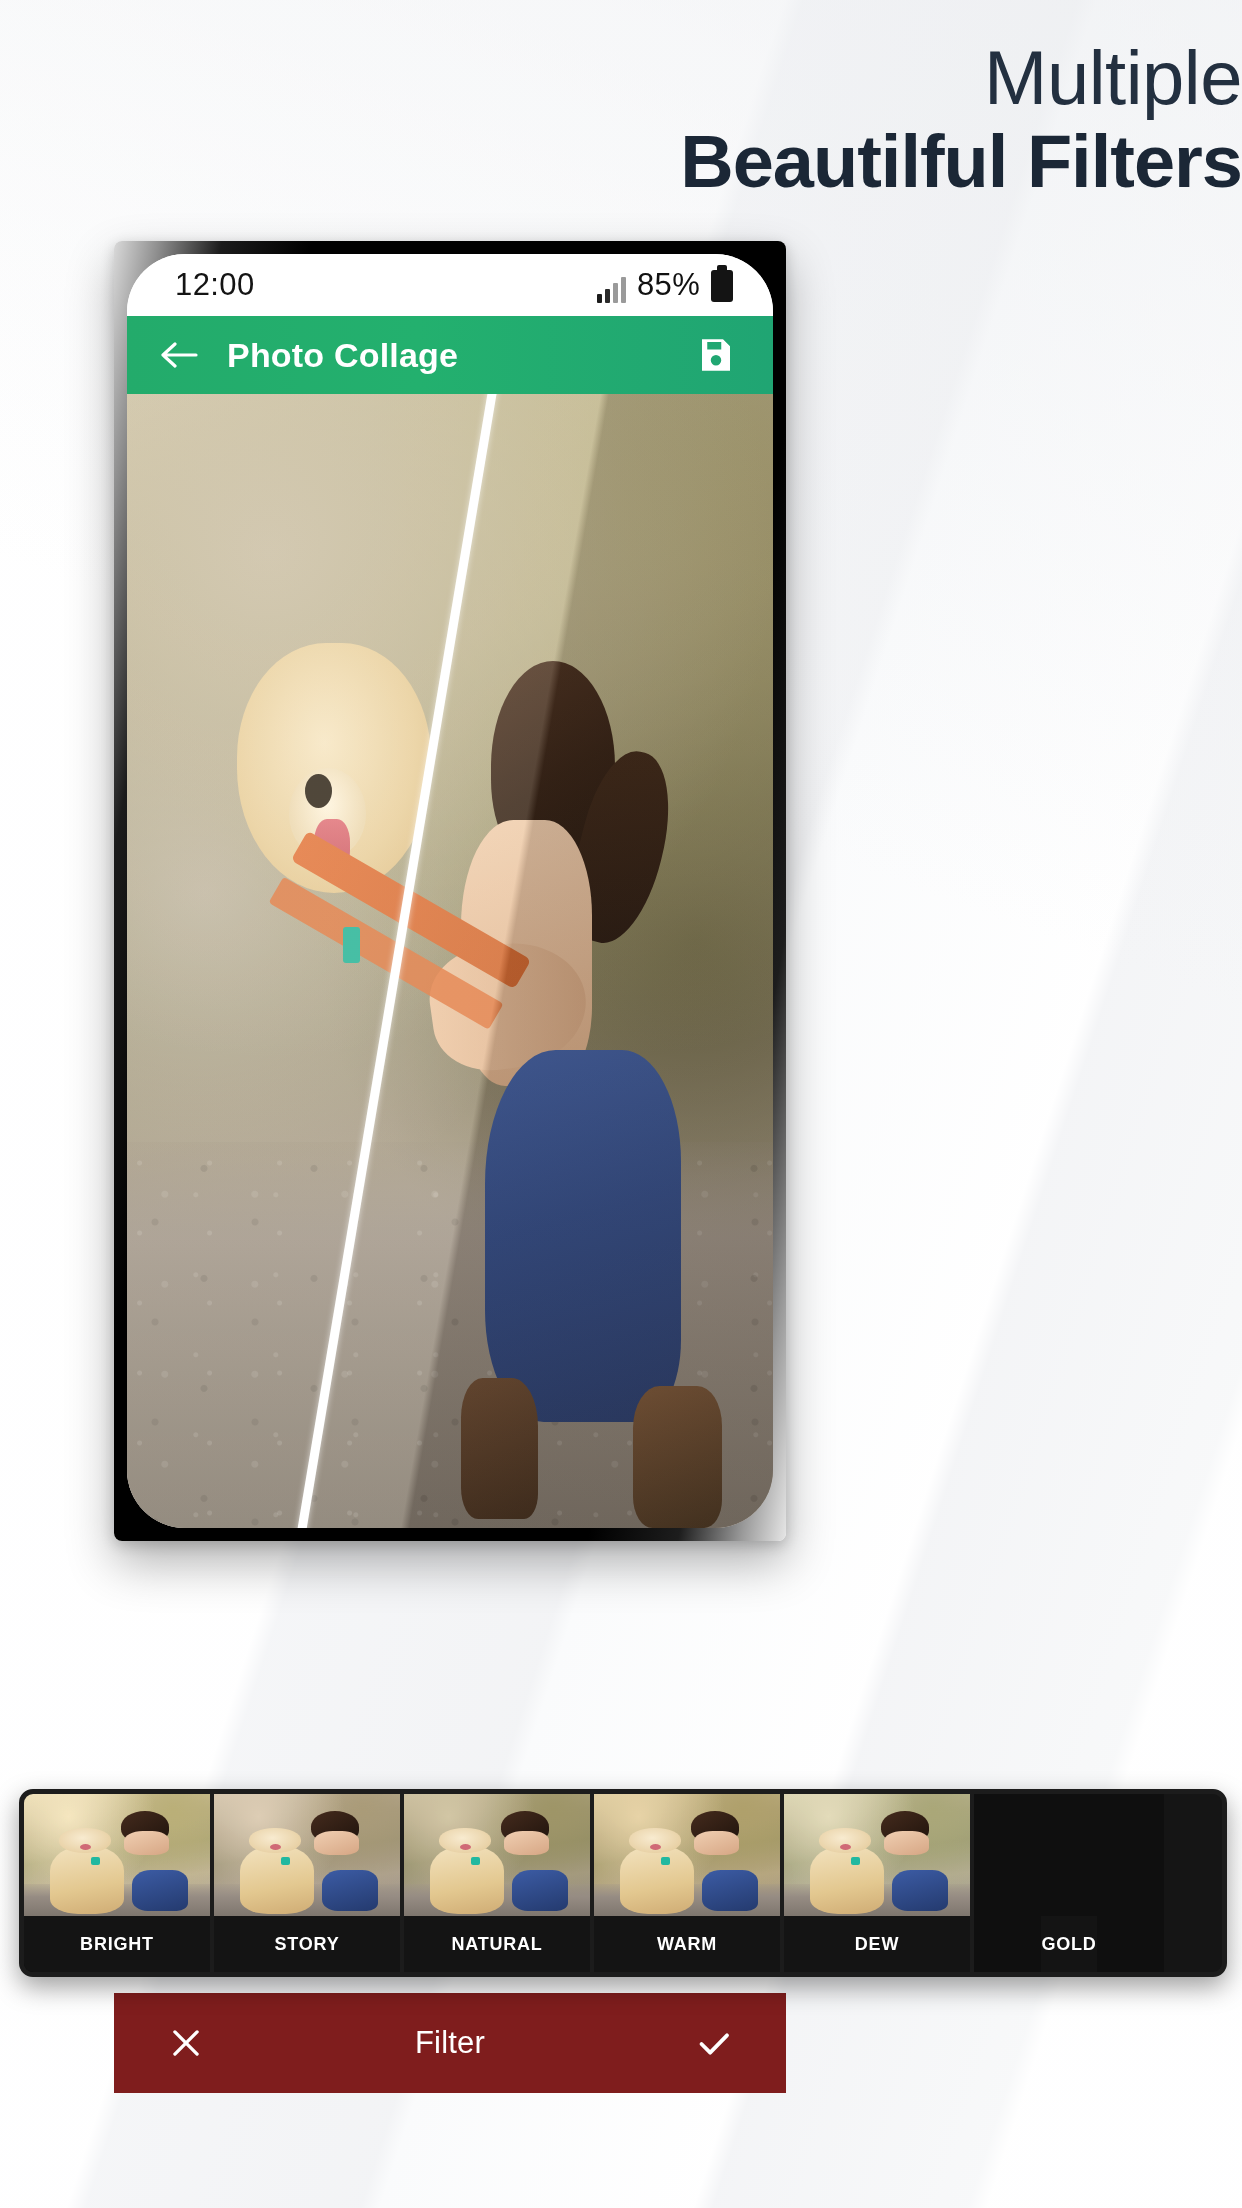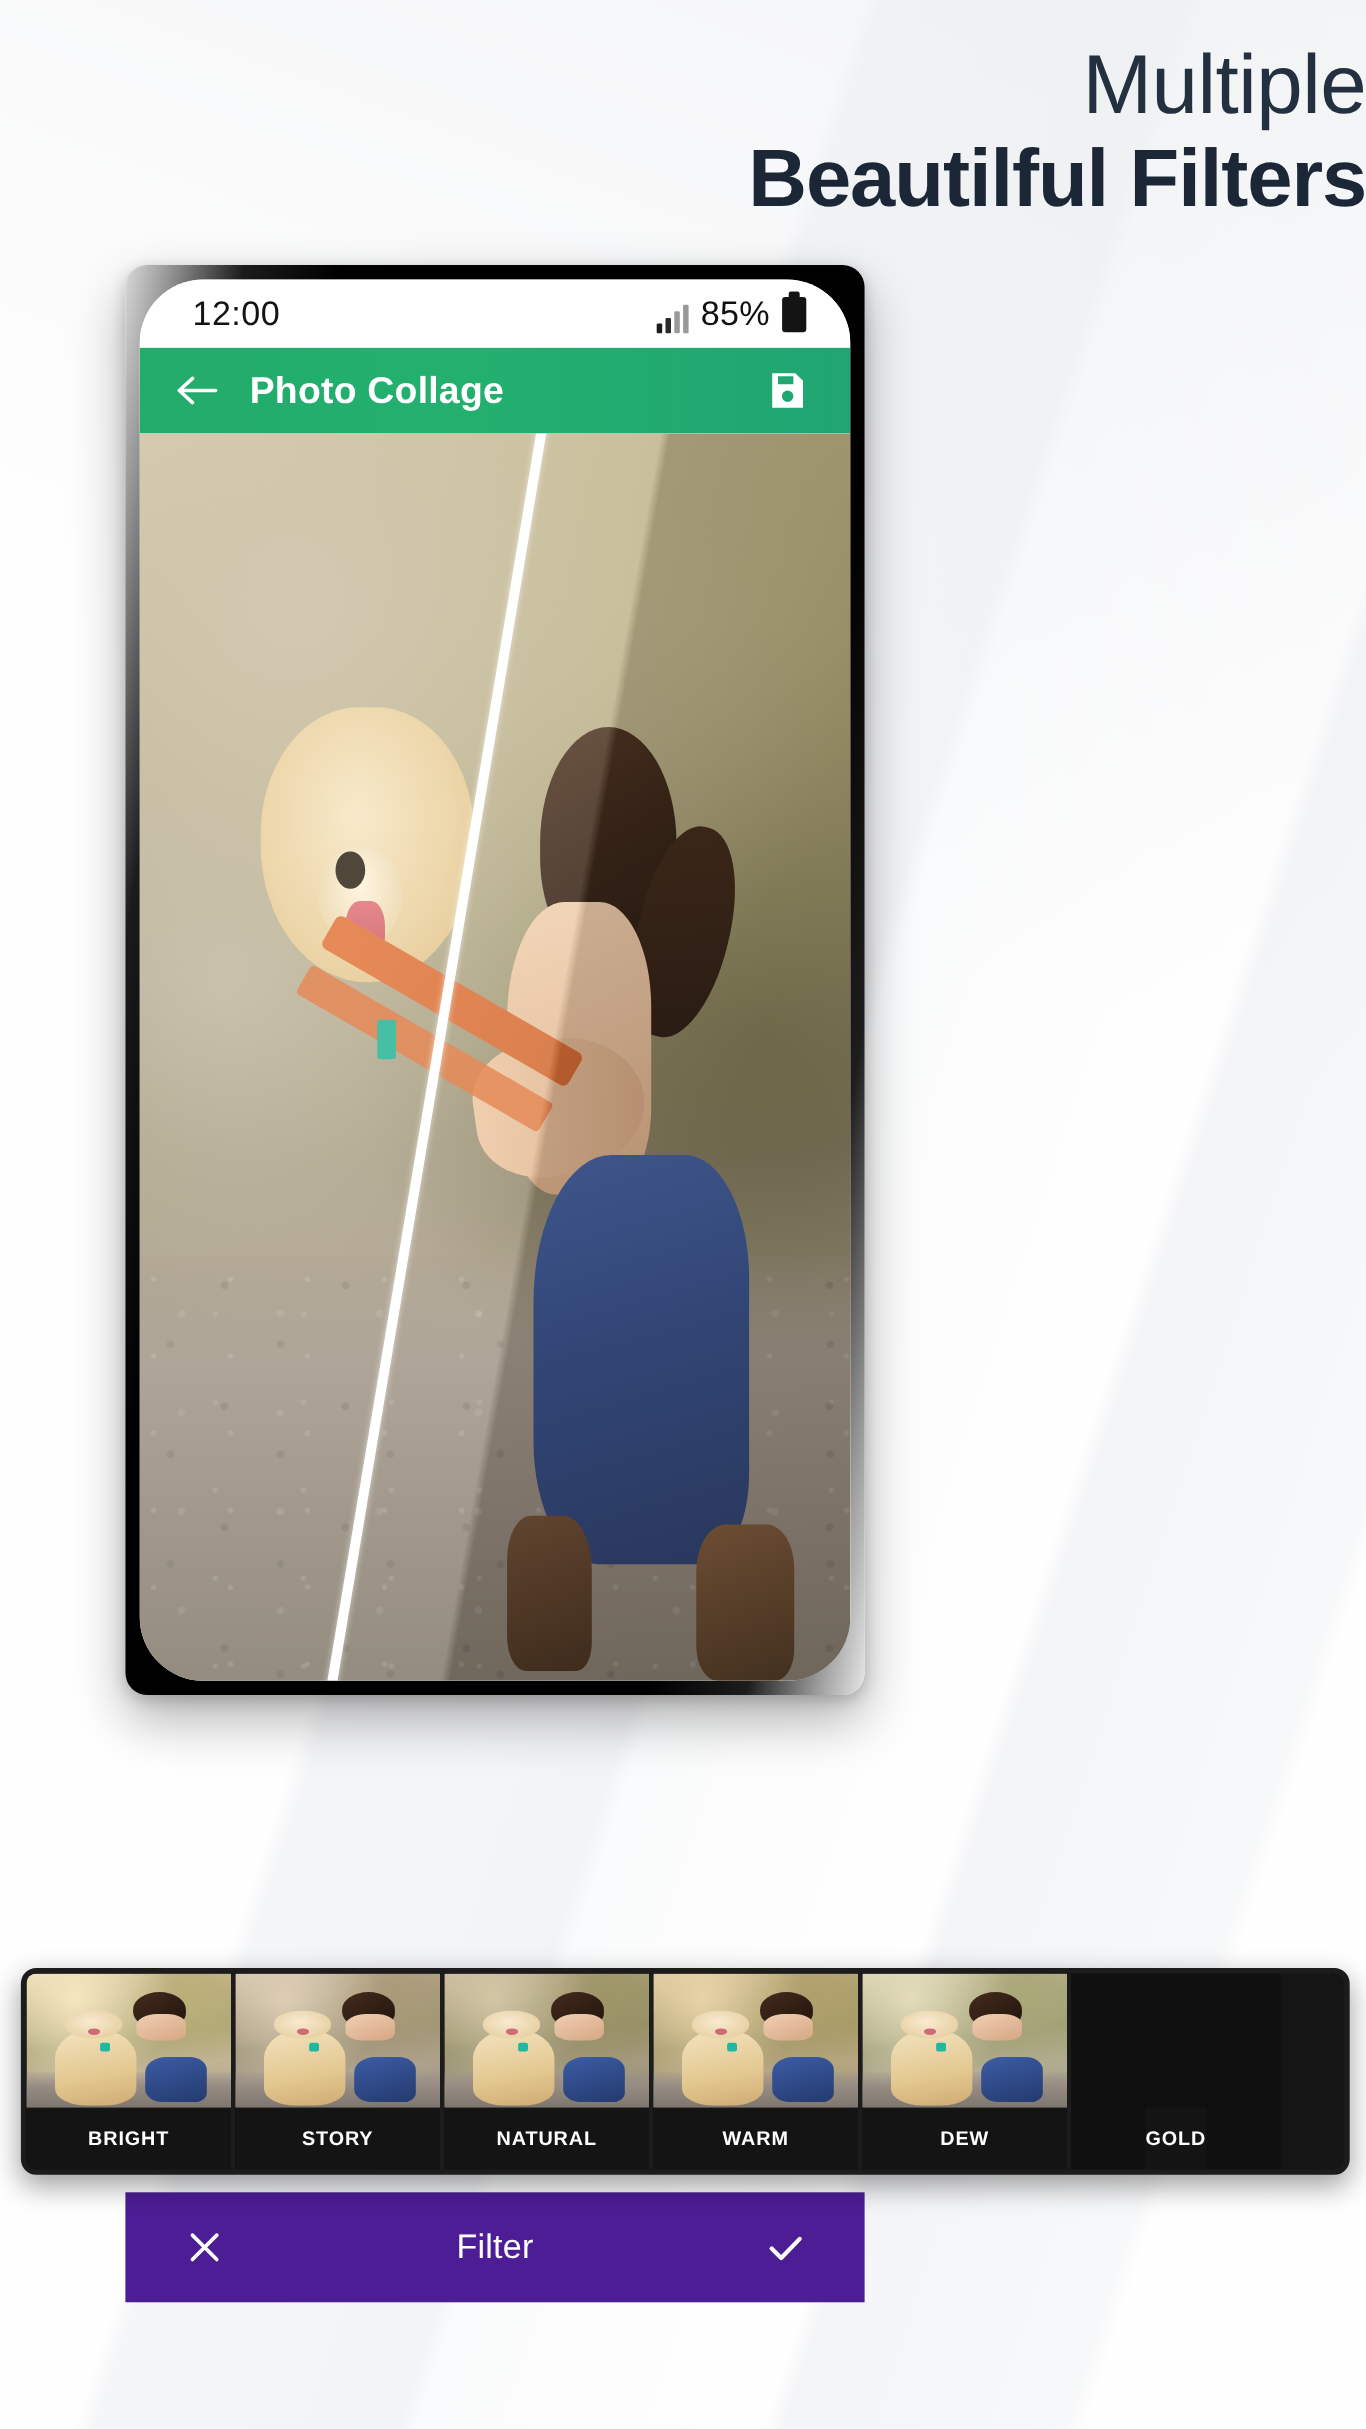--- a/index.html
+++ b/index.html
@@ -50,21 +50,21 @@
     letter-spacing:-1px;
     line-height:1.25;
     color:#1b2736;
   }
 
   
   .phone {
     position:absolute;
     left:114px; top:241px;
     width:672px; height:1300px;
-    border-radius:20px;
+    border-radius:8px;
     background:
       linear-gradient(100deg,#d9d9d9 0%, #8e8e8e 5%, #1b1b1b 12%, #000 22%,
                       #000 78%, #1d1d1d 88%, #9a9a9a 95%, #e6e6e6 100%);
     padding:13px;
     box-shadow:0 22px 48px rgba(0,0,0,.30), 0 4px 14px rgba(0,0,0,.18);
     z-index:10;
   }
   .phone-inner {
     width:100%; height:100%;
     border-radius:58px;
@@ -317,21 +317,21 @@
     font-weight:700;
     letter-spacing:.8px;
     display:flex; align-items:center; justify-content:center;
   }
 
   
   .bottombar {
     position:absolute;
     left:114px; top:1993px;
     width:672px; height:100px;
-    background:#4c1d95;
+    background:#7f1d1d;
     display:flex; align-items:center;
     padding:0 44px;
     color:#fff;
     z-index:28;
   }
   .bottombar .label {
     position:absolute; left:0; right:0; text-align:center;
     font-size:31px; font-weight:400; letter-spacing:.2px;
   }
   .bb-btn { width:56px; height:56px; display:flex; align-items:center; justify-content:center; position:relative; z-index:2; }

